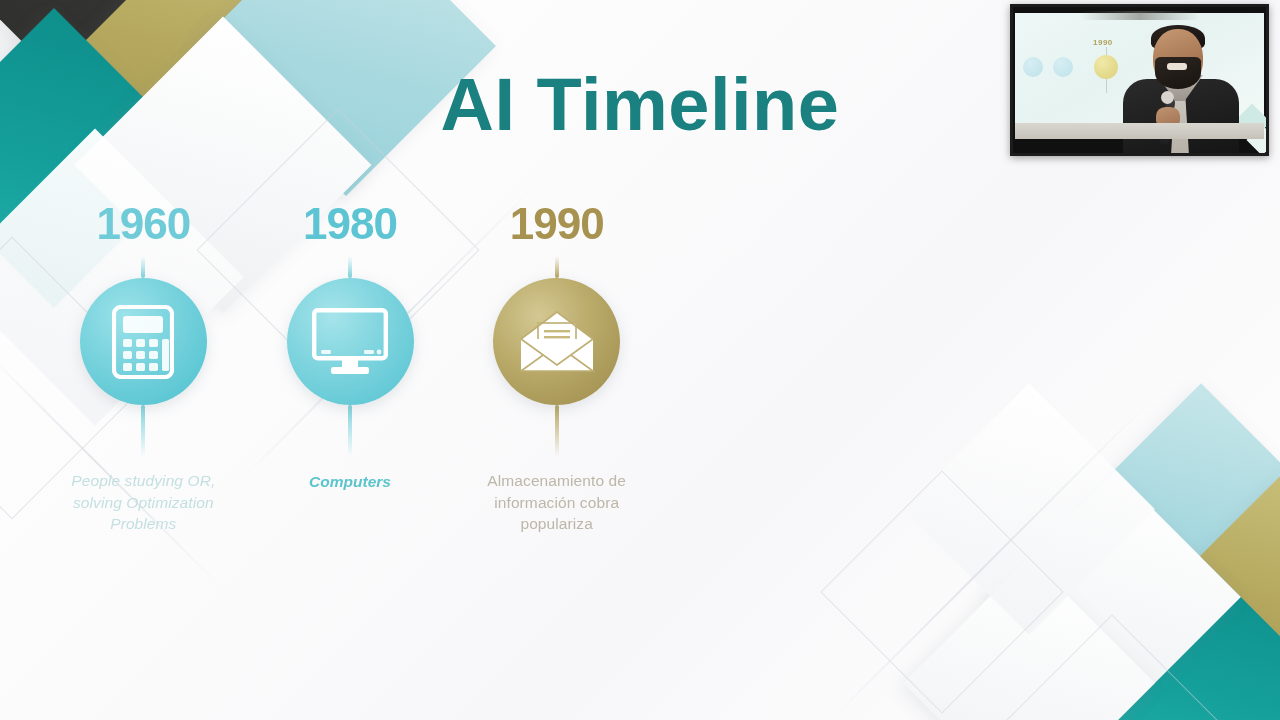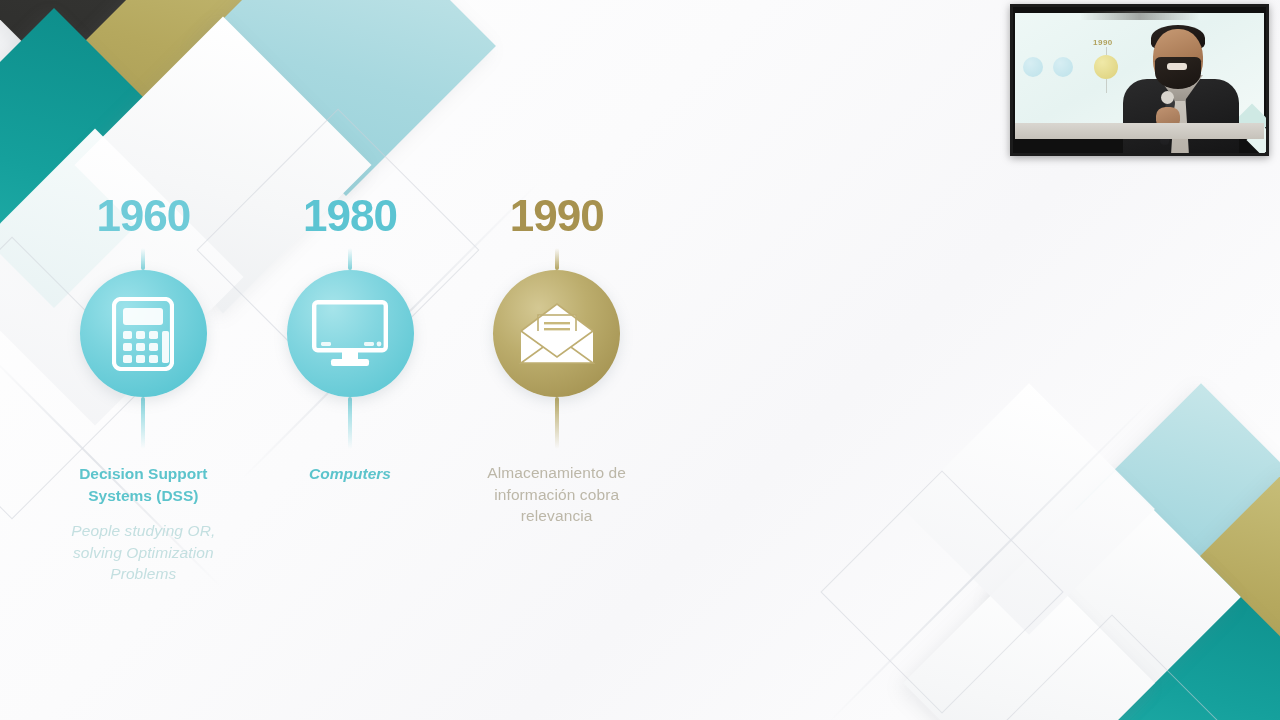--- a/index.html
+++ b/index.html
@@ -53,21 +53,21 @@
     font-weight:bold;
     letter-spacing:.5px;
     color:#1a8080;
     text-shadow:0 1px 2px rgba(255,255,255,.9);
     z-index:6;
   }
 
   
   #timeline {
     position:absolute;
-    left:40px; top:194px;
+    left:40px; top:202px;
     width:620px; height:430px;
     display:flex;
     z-index:5;
   }
   .col {
     flex:1 1 0;
     position:relative;
     display:flex;
     flex-direction:column;
     align-items:center;
@@ -241,20 +241,21 @@
   <div class="dia d-white sh" style="left:1026px; top:508px; width:178px; height:178px;"></div>
   <div class="dia d-white sh" style="left:940px;  top:594px; width:178px; height:178px;"></div>
   <div class="dia d-ghost" style="left:940px;  top:420px; width:178px; height:178px;"></div>
   <div class="dia d-outline" style="left:856px; top:506px; width:172px; height:172px;"></div>
   <div class="dia d-outline" style="left:1026px; top:650px; width:172px; height:172px;"></div>
 
   <div class="fold" style="left:180px; top:330px; width:420px; height:2px; transform:rotate(-45deg);"></div>
   <div class="fold" style="left:760px; top:560px; width:460px; height:2px; transform:rotate(-45deg);"></div>
   <div class="fold" style="left:-60px; top:470px; width:330px; height:2px; transform:rotate(45deg);"></div>
 
+  <div id="title">AI Timeline</div>
 
   <div id="timeline">
 
     <div class="col">
       <div class="year" style="color:#6fcbd8;">1960</div>
       <div class="stem-top" style="background:linear-gradient(180deg,rgba(127,211,220,0) 0%,#7fd3dc 100%);"></div>
       <div class="bubble" style="background:radial-gradient(circle at 36% 30%,#9ce2ea 0%,#7bd4de 38%,#4cc0ce 100%);">
         <span>
           <svg width="62" height="74" viewBox="0 0 62 74" fill="none">
             <rect x="2" y="2" width="58" height="70" rx="7" stroke="#ffffff" stroke-width="4.2" fill="none"></rect>
@@ -266,21 +267,20 @@
             <rect x="24" y="46" width="9" height="8" rx="1.8" fill="#ffffff" opacity="0.9"></rect>
             <rect x="37" y="46" width="9" height="8" rx="1.8" fill="#ffffff" opacity="0.9"></rect>
             <rect x="11" y="58" width="9" height="8" rx="1.8" fill="#ffffff" opacity="0.9"></rect>
             <rect x="24" y="58" width="9" height="8" rx="1.8" fill="#ffffff" opacity="0.9"></rect>
             <rect x="37" y="58" width="9" height="8" rx="1.8" fill="#ffffff" opacity="0.9"></rect>
             <rect x="50" y="34" width="7" height="32" rx="1.8" fill="#ffffff" opacity="0.9"></rect>
           </svg>
         </span>
       </div>
       <div class="stem-bot" style="background:linear-gradient(180deg,#7fd3dc 0%,rgba(127,211,220,0) 100%);"></div>
-      <div class="heading" style="color:#5cc4cc;">Decision Support Systems  (DSS)</div>
       <div class="body" style="color:#c3dfe0;font-style:italic;">People studying OR, solving Optimization Problems</div>
     </div>
 
     <div class="col">
       <div class="year" style="color:#5cc4d2;">1980</div>
       <div class="stem-top" style="background:linear-gradient(180deg,rgba(127,211,220,0) 0%,#7fd3dc 100%);"></div>
       <div class="bubble" style="background:radial-gradient(circle at 36% 30%,#a6e4ea 0%,#83d6e0 38%,#53c3d0 100%);">
         <span>
           <svg width="76" height="68" viewBox="0 0 76 68" fill="none">
             <rect x="2.2" y="2.2" width="71.6" height="48" rx="3.5" stroke="#ffffff" stroke-width="4.4" fill="none"></rect>
@@ -307,21 +307,21 @@
             <rect x="28" y="21" width="26" height="2.4" fill="#c8b87c"></rect>
             <rect x="28" y="27" width="26" height="2.4" fill="#c8b87c"></rect>
             <rect x="28" y="33" width="26" height="2.4" fill="#c8b87c"></rect>
             <path d="M5 30 L41 3 L77 30" fill="none" stroke="#bfae72" stroke-width="1.6"></path>
             <path d="M5 62 L41 36 L77 62 Z" fill="#ffffff" stroke="#bfae72" stroke-width="1.6"></path>
             <path d="M5 30 L41 56 L77 30" fill="#ffffff" stroke="#bfae72" stroke-width="1.6"></path>
           </svg>
         </span>
       </div>
       <div class="stem-bot" style="background:linear-gradient(180deg,#b5a55f 0%,rgba(181,165,95,0) 100%);"></div>
-      <div class="body" style="color:#bcb7a8;">Almacenamiento de información cobra relevancia</div>
+      <div class="body" style="color:#bcb7a8;">Almacenamiento de información cobra populariza</div>
     </div>
 
   </div>
 
   <div id="webcam">
     <div id="webcam-inner">
       <div class="proj">
         <div class="proj-title"></div>
 
         <div class="proj-dot" style="left:8px; top:44px; width:20px; height:20px; background:radial-gradient(circle at 35% 30%,#d7eef3,#bde2ea);"></div>

